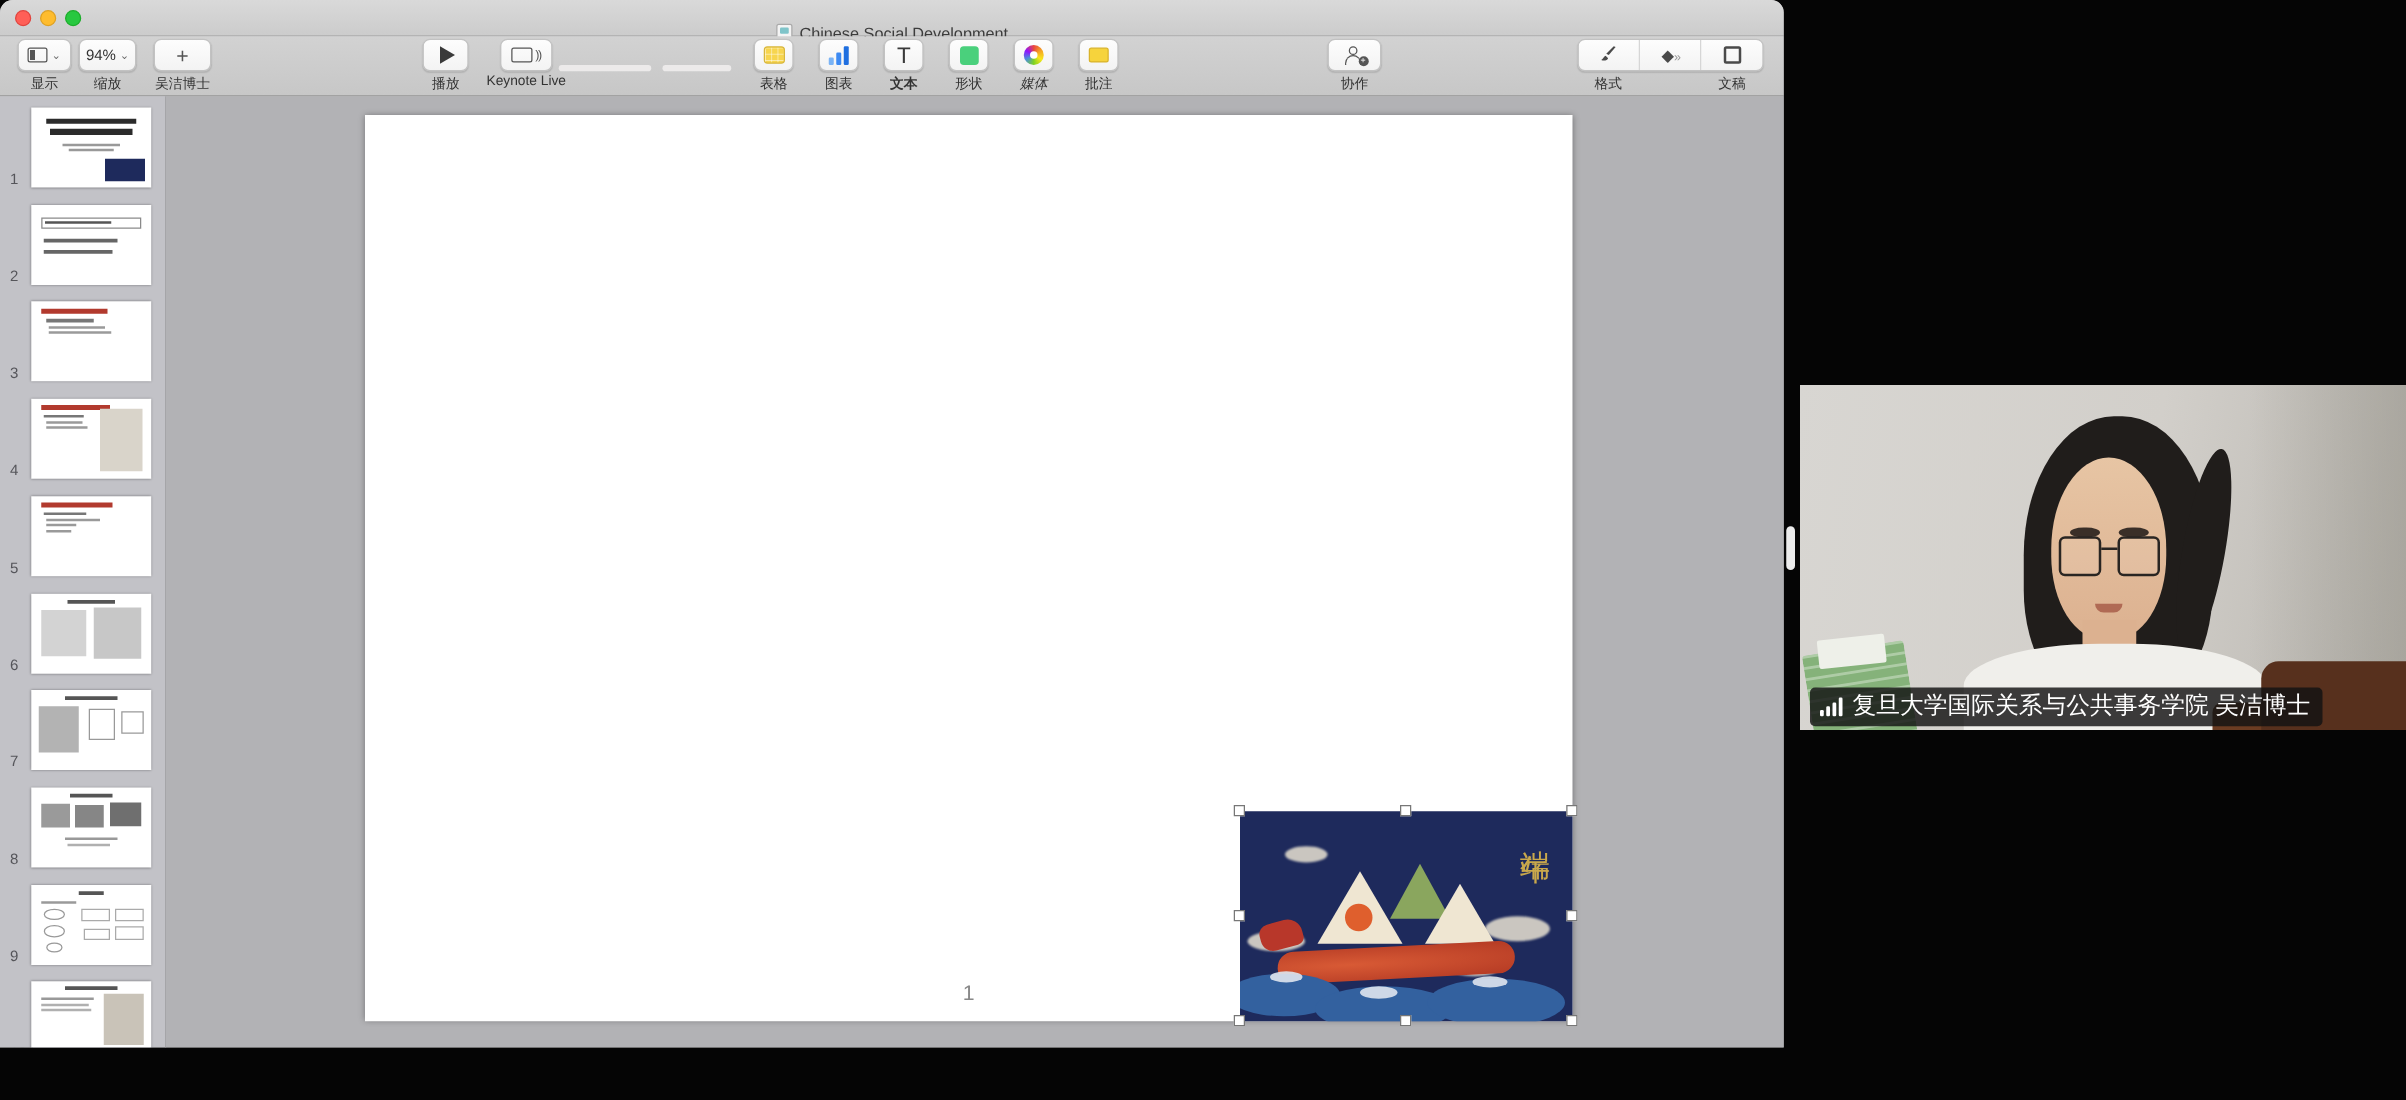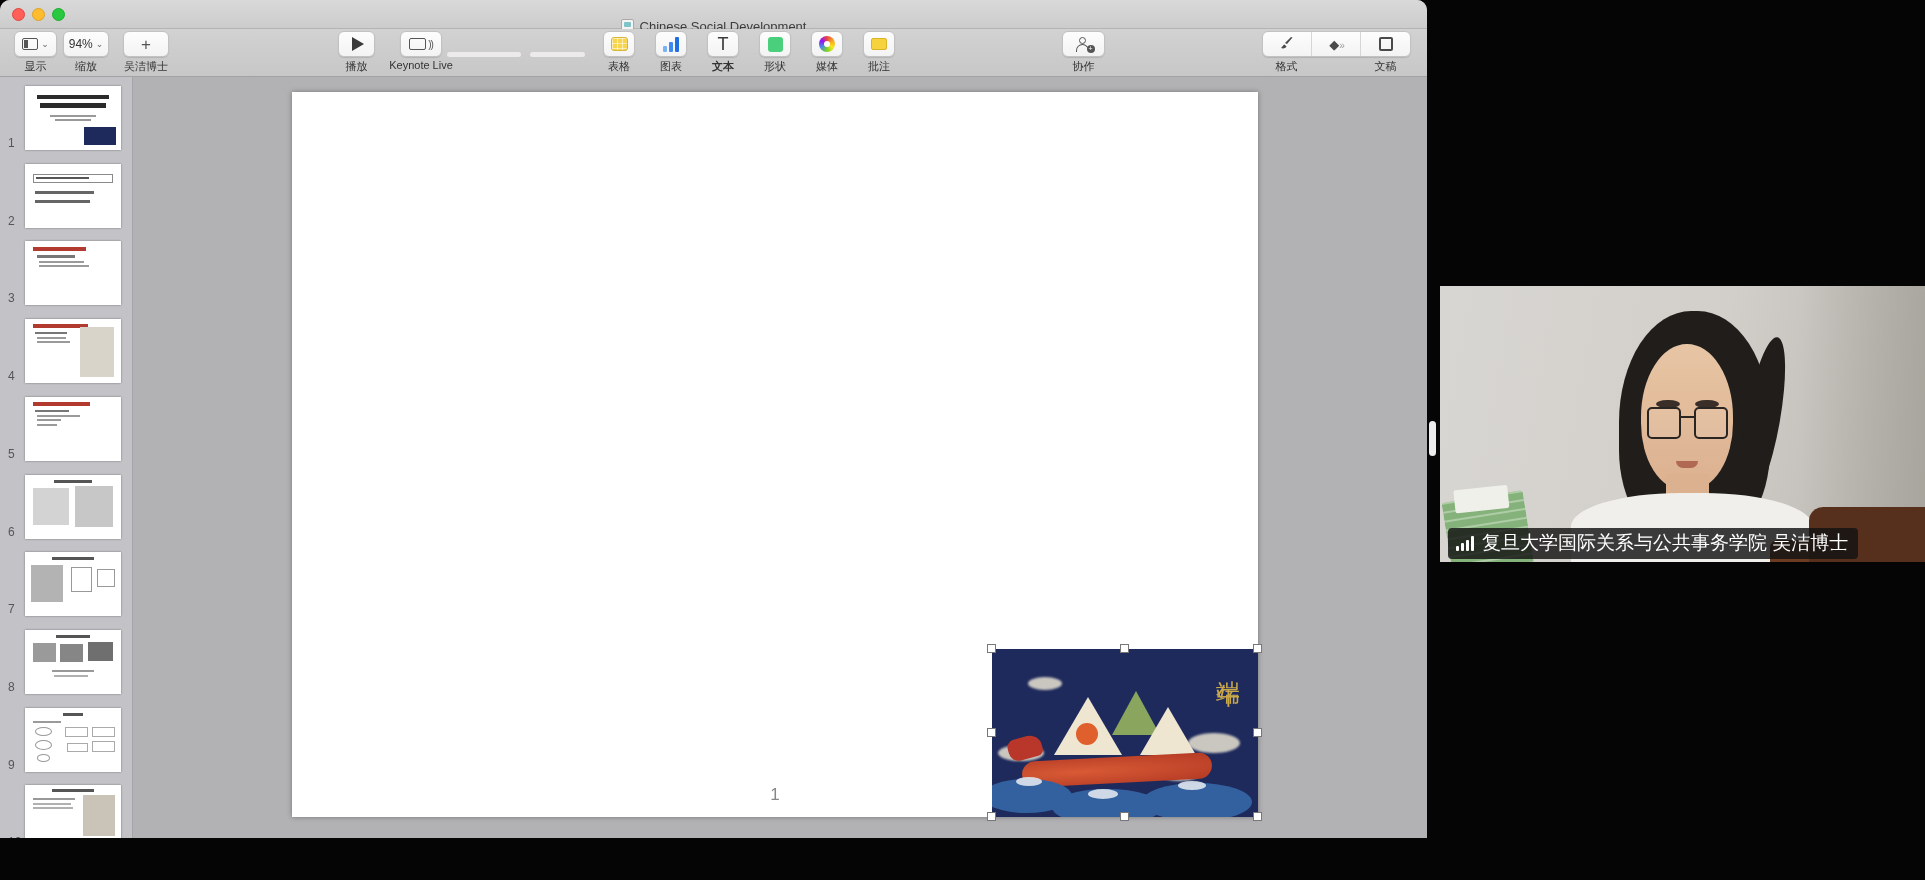--- a/index.html
+++ b/index.html
@@ -104,21 +104,21 @@
   .z3 { left:148px; top:58px; border-left:28px solid transparent; border-right:28px solid transparent; border-bottom:48px solid #efe6d2; }
   .zsun { position:absolute; left:84px; top:74px; width:22px; height:22px; border-radius:50%; background:#df5f2d; }
   .dragon-body { position:absolute; left:30px; top:108px; width:190px; height:26px;
     background:radial-gradient(ellipse at 30% 50%,#d85a35,#b43a24); border-radius:14px; transform:rotate(-3deg); }
   .dragon-head { position:absolute; left:16px; top:88px; width:34px; height:22px; background:#b8372a; border-radius:8px 12px 6px 10px; transform:rotate(-15deg); }
 
   .handle { position:absolute; width:9px; height:9px; background:#fff; border:1px solid #777; }
 
   
   .scroll-pill { position:absolute; left:1429px; top:421px; width:7px; height:35px; border-radius:4px; background:#ececec; }
-  .cam { position:absolute; left:1440px; top:286px; width:485px; height:276px; overflow:hidden;
+  .cam { position:absolute; left:1440px; top:308px; width:485px; height:276px; overflow:hidden;
     background:linear-gradient(100deg,#d8d6d2 0%,#d2cfca 55%,#b7b4ae 100%); }
   .cam-shadow { position:absolute; right:0; top:0; width:26%; height:100%; background:linear-gradient(90deg,transparent,#9b988f); opacity:.55; }
   .hair { position:absolute; left:37%; top:9%; width:31%; height:84%; background:#201d1b; border-radius:48% 48% 40% 40%; }
   .hair-strand { position:absolute; left:63%; top:18%; width:7%; height:60%; background:#201d1b; border-radius:50%; transform:rotate(10deg); }
   .face { position:absolute; left:41.5%; top:21%; width:19%; height:53%;
     background:linear-gradient(#e7c5a4,#dcb190); border-radius:50% 50% 46% 46%; }
   .brow { position:absolute; top:38%; width:26%; height:6%; background:#3a2f28; border-radius:50%; }
   .brow.l { left:16%; } .brow.r { right:16%; }
   .glasses { position:absolute; top:43%; left:6%; width:88%; height:22%; }
   .lens { position:absolute; top:0; width:42%; height:100%; border:2px solid #292522; border-radius:5px; background:rgba(255,255,255,.08); }
@@ -208,21 +208,21 @@
     <div class="tb-label" style="left:702px; width:42px;font-weight:bold;">文本</div>
 
     <div class="tb-btn" style="left:759px; width:32px;">
       <span class="icon-shape"></span>
     </div>
     <div class="tb-label" style="left:754px; width:42px;">形状</div>
 
     <div class="tb-btn" style="left:811px; width:32px;">
       <span class="icon-media"></span>
     </div>
-    <div class="tb-label" style="left:806px; width:42px;">媒体</div>
+    <div class="tb-label" style="left:806px; width:42px;font-style:italic;">媒体</div>
 
     <div class="tb-btn" style="left:863px; width:32px;">
       <span class="icon-comment"></span>
     </div>
     <div class="tb-label" style="left:858px; width:42px;">批注</div>
 
     <div class="tb-btn" style="left:1062px; width:43px;">
       <span class="icon-collab">
           <span class="head"></span>
           <span class="body"></span>

